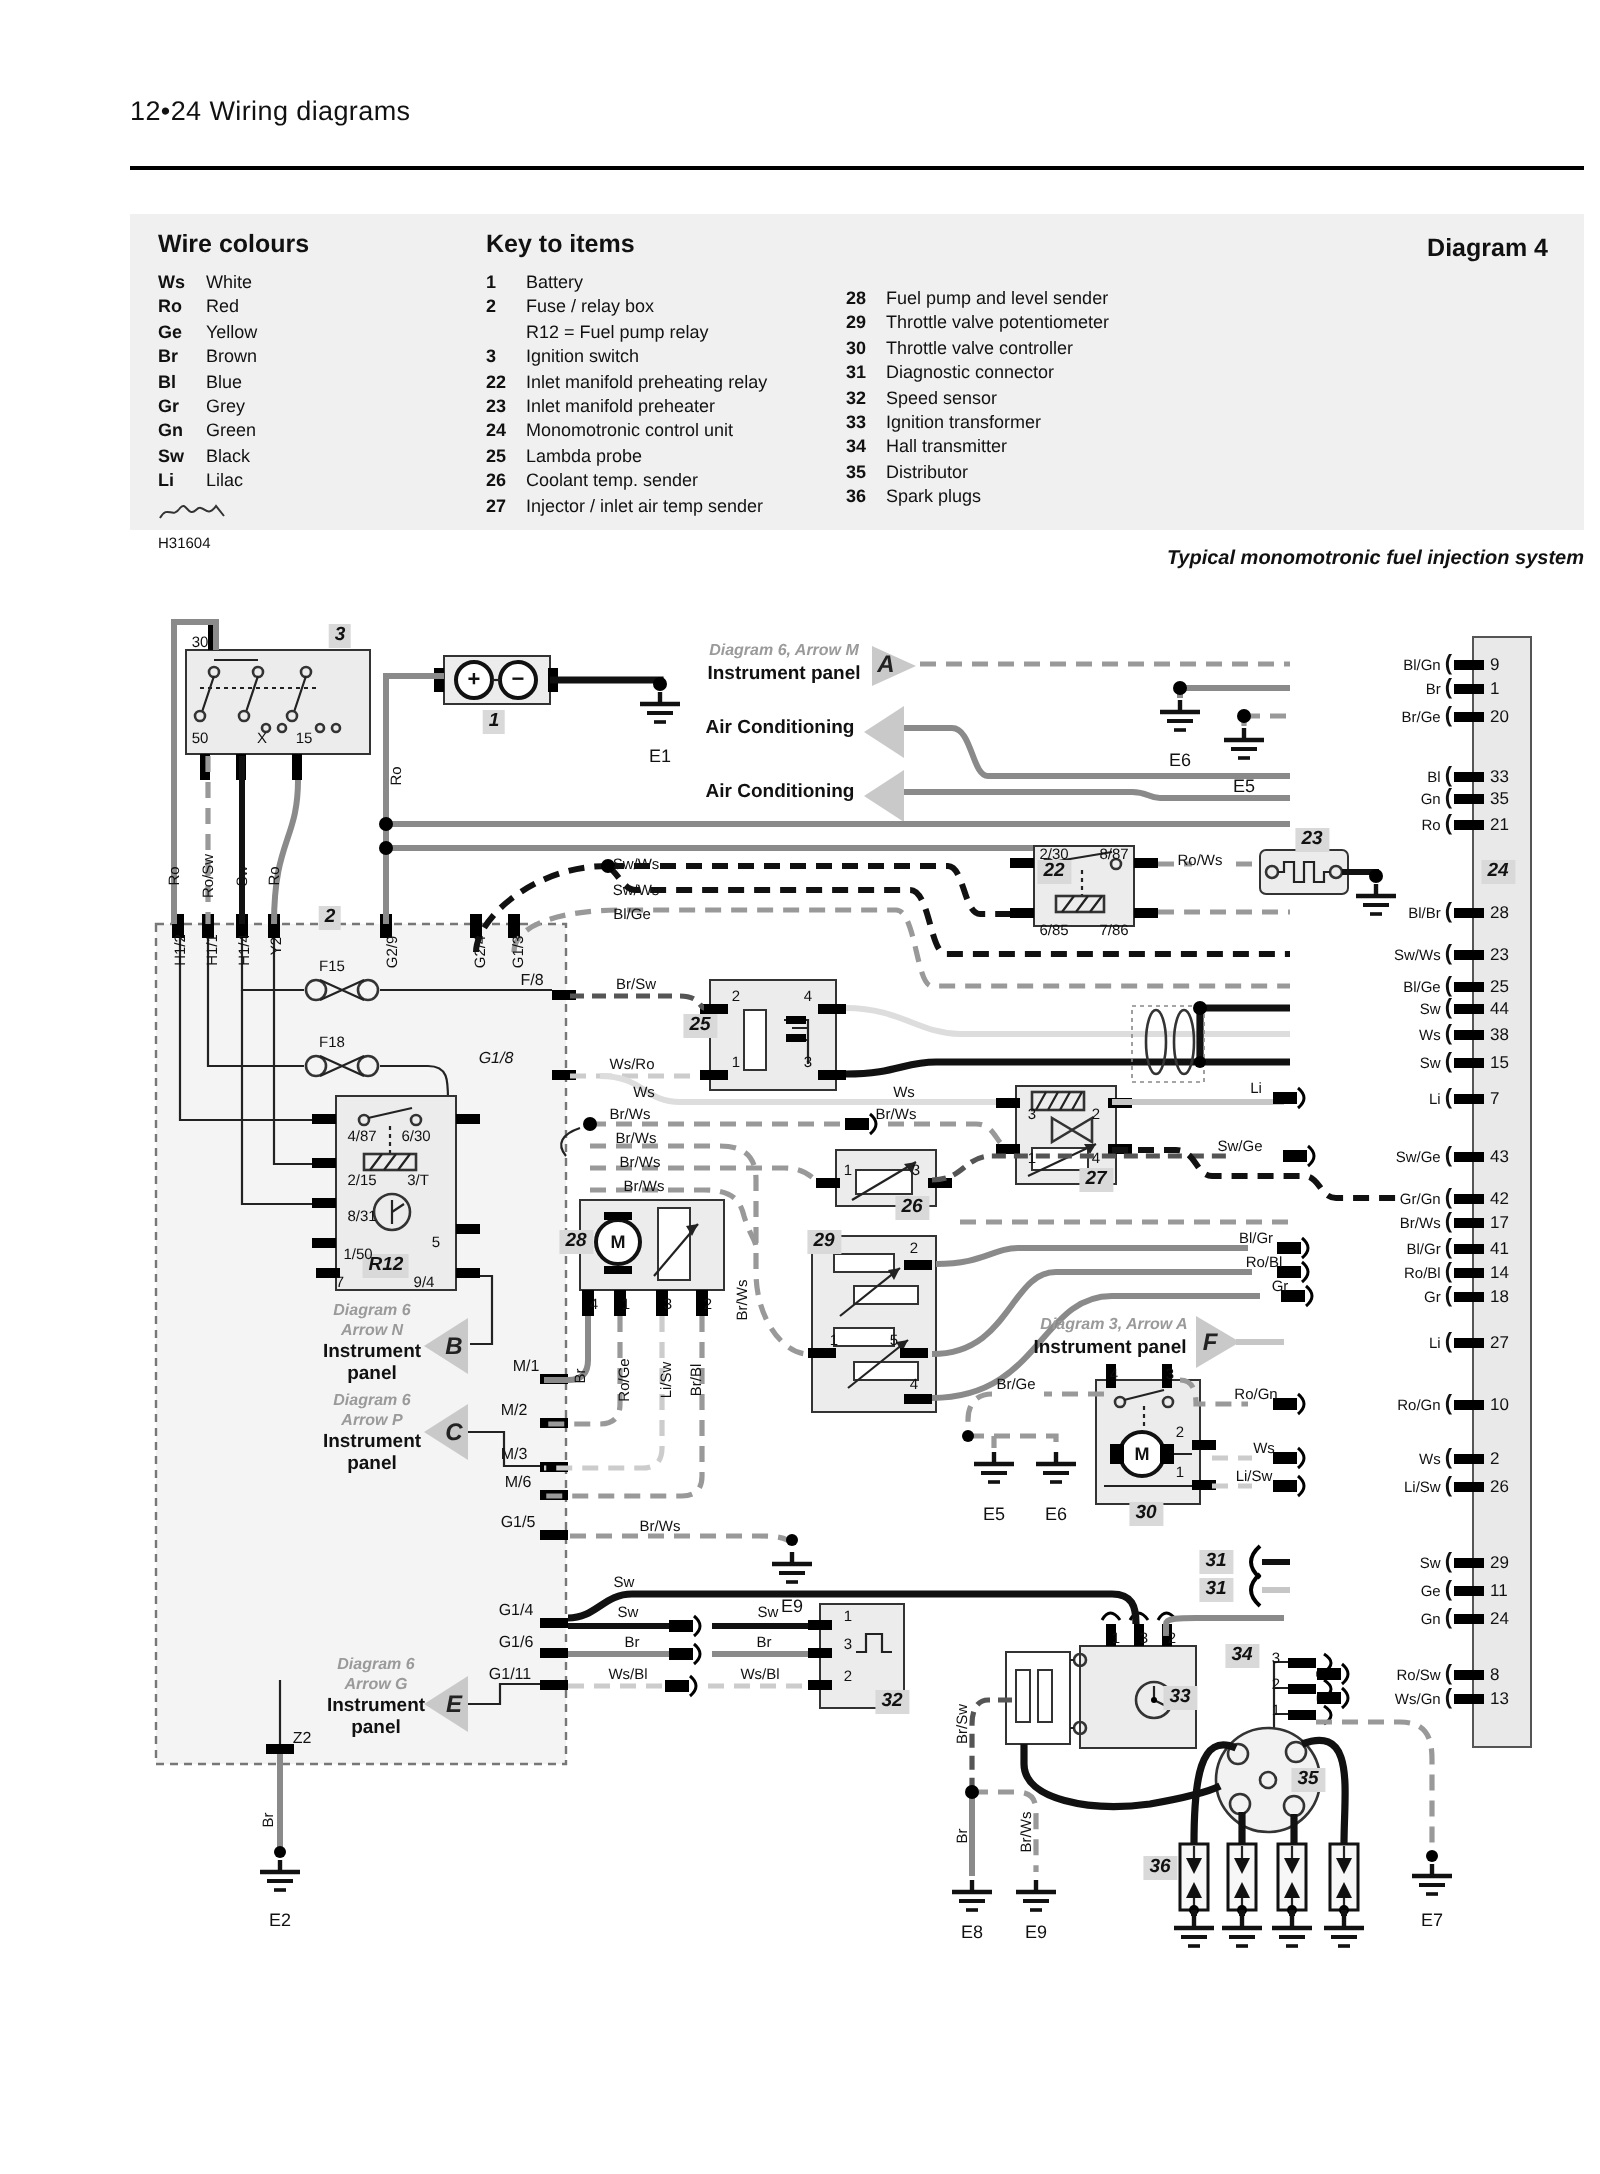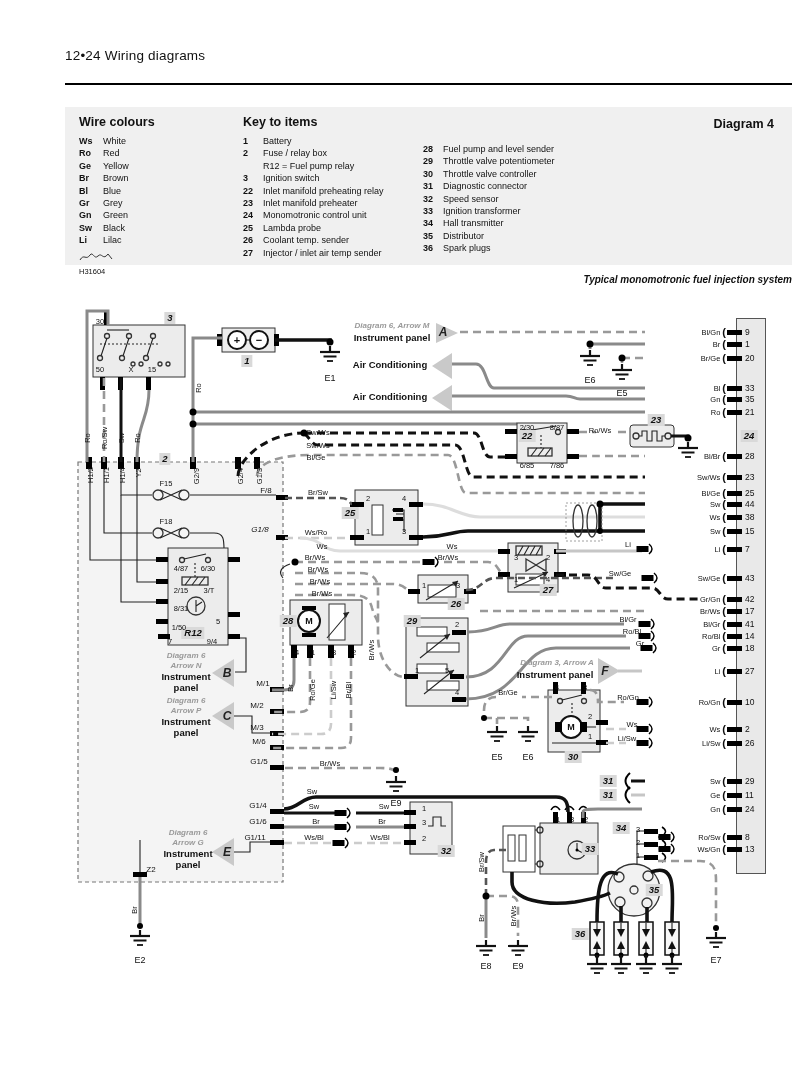--- a/index.html
+++ b/index.html
@@ -723,21 +723,21 @@
       <div class="lbl pin" style="left: 527px; top: 465px;">6/85</div>
       <div class="lbl pin" style="left: 557px; top: 465px;">7/86</div>
       <div class="lbl connv" style="left: 90px; top: 475px;">H1/2</div>
       <div class="lbl connv" style="left: 106px; top: 475px;">H1/1</div>
       <div class="lbl connv" style="left: 122px; top: 475px;">H1/4</div>
       <div class="lbl connv" style="left: 138px; top: 473px;">Y2</div>
       <div class="lbl connv" style="left: 196px; top: 476px;">G2/9</div>
       <div class="lbl connv" style="left: 240px; top: 476px;">G2/4</div>
       <div class="lbl connv" style="left: 259px; top: 476px;">G1/3</div>
       <div class="lbl conn" style="left: 266px; top: 490px;">F/8</div>
-      <div class="lbl conn" style="left: 260px; top: 529px; font-style: italic;">G1/8</div>
+      <div class="lbl conn" style="left: 248px; top: 529px; font-style: italic;">G1/8</div>
       <div class="lbl conn" style="left: 257px; top: 683px; padding-left: 12px;">M/1</div>
       <div class="lbl conn" style="left: 257px; top: 705px;">M/2</div>
       <div class="lbl conn" style="left: 257px; top: 727px;">M/3</div>
       <div class="lbl conn" style="left: 259px; top: 741px;">M/6</div>
       <div class="lbl conn" style="left: 259px; top: 761px;">G1/5</div>
       <div class="lbl conn" style="left: 258px; top: 805px;">G1/4</div>
       <div class="lbl conn" style="left: 258px; top: 821px;">G1/6</div>
       <div class="lbl conn" style="left: 255px; top: 837px;">G1/11</div>
       <div class="lbl conn" style="left: 151px; top: 869px;">Z2</div>
       <div class="lbl pin" style="left: 368px; top: 498px;">2</div>

